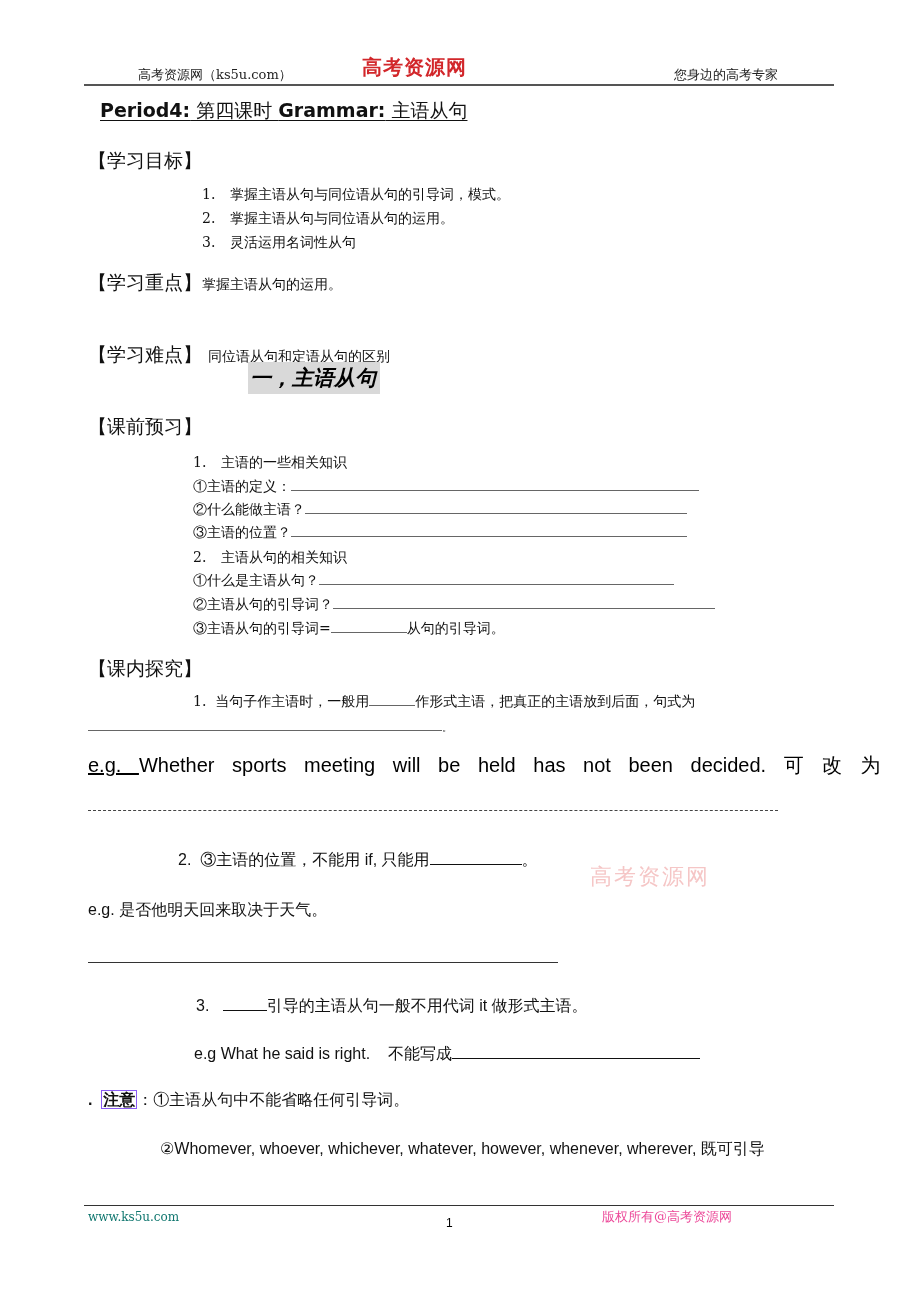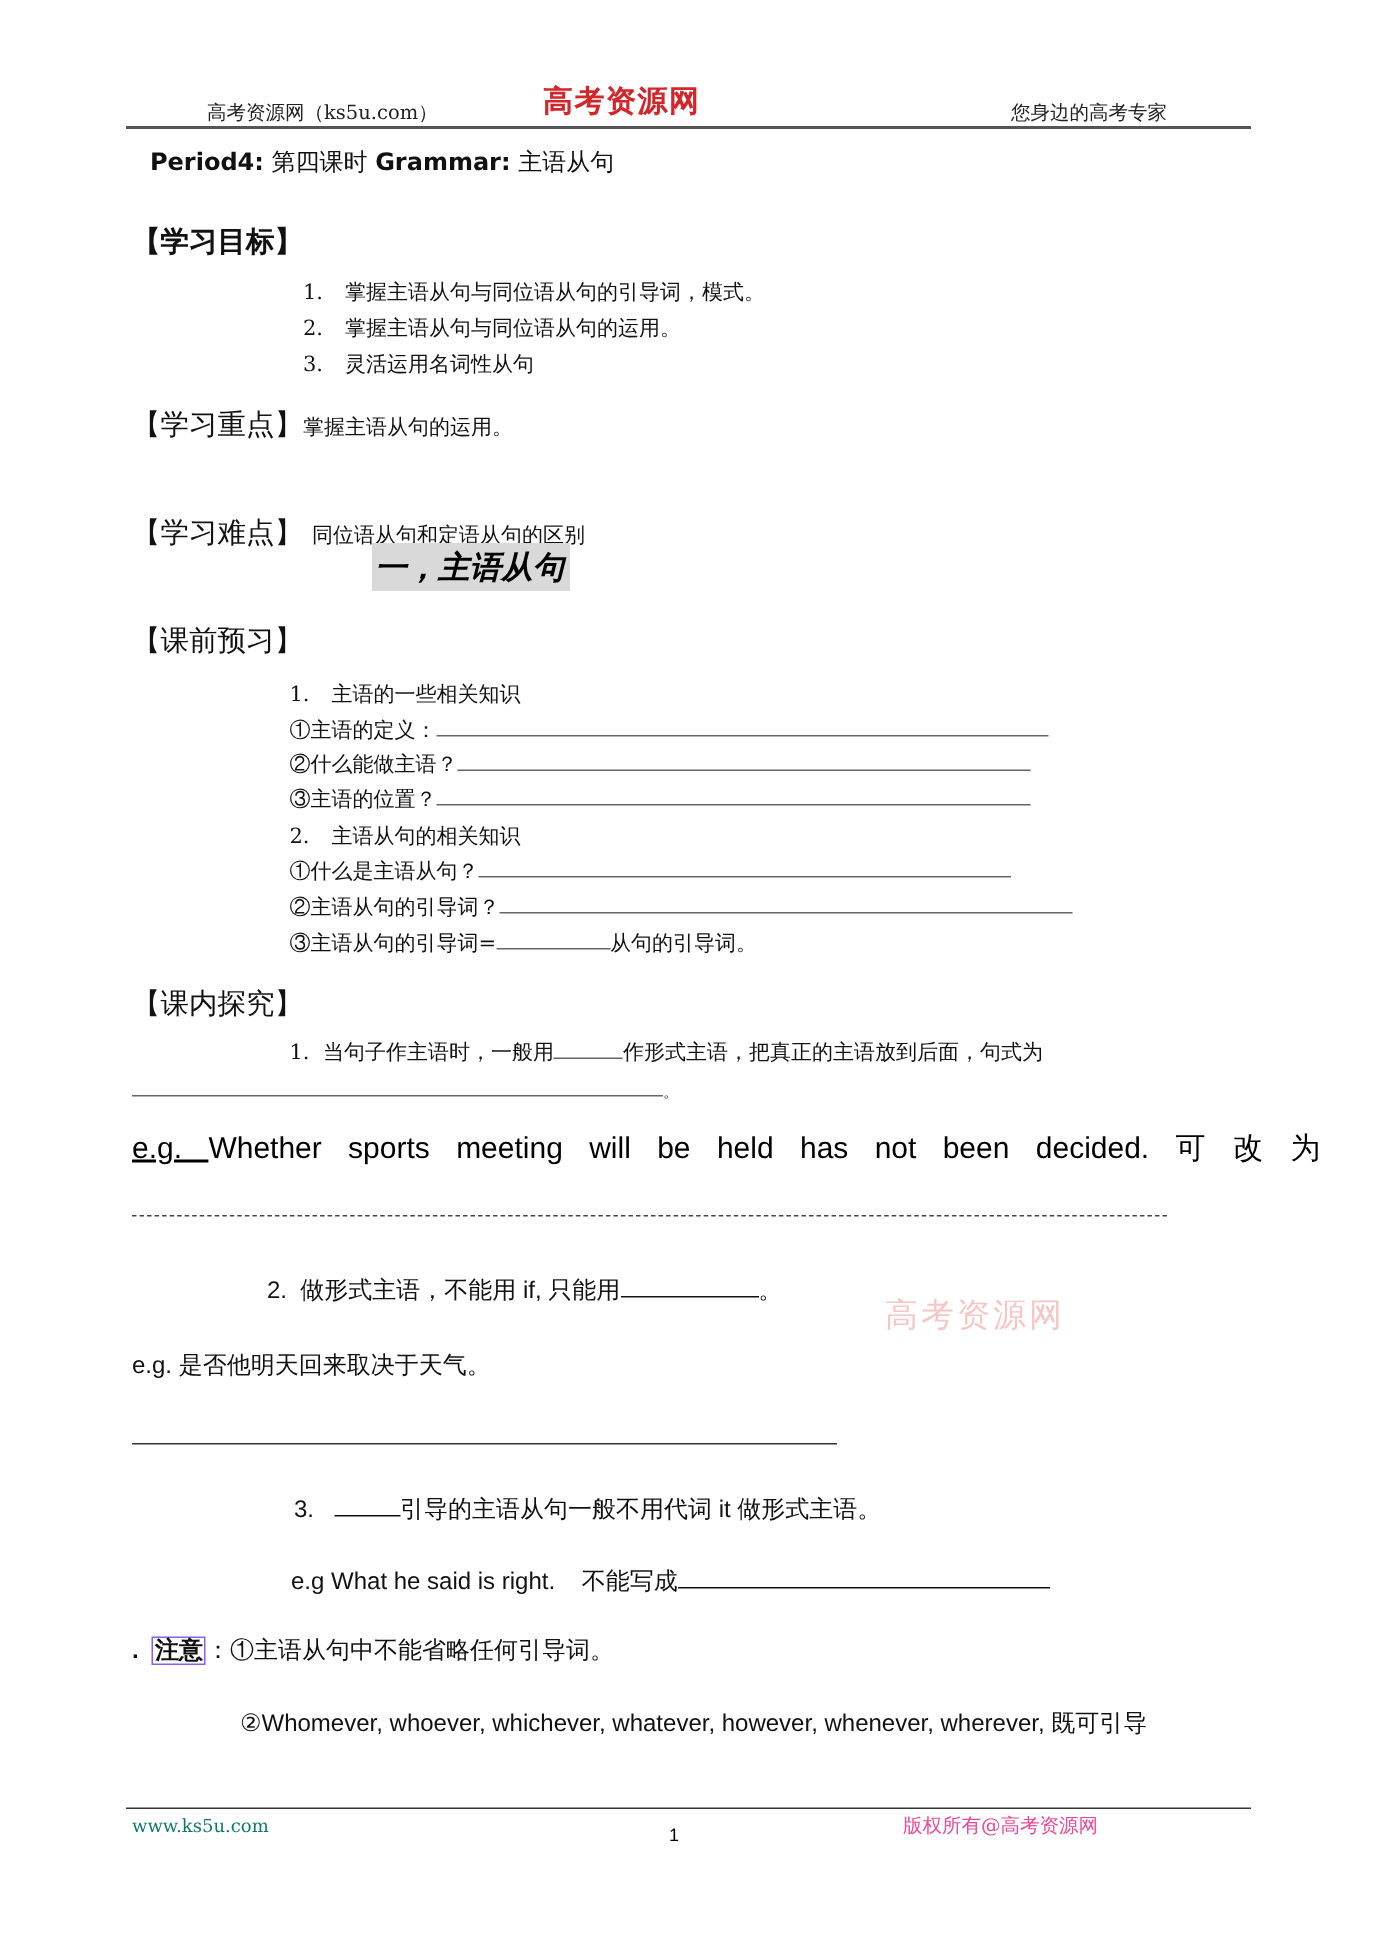--- a/index.html
+++ b/index.html
@@ -2,21 +2,21 @@
 <html><head>
   <meta charset="utf-8">
   <style>
     html, body { margin: 0; padding: 0; background: #ffffff; }
     body { width: 920px; height: 1302px; position: relative; overflow: hidden; font-family: "DejaVu Serif", serif; color: #000; }
     .abs { position: absolute; white-space: nowrap; }
     .hdr-left { left: 138px; top: 66px; font-size: 13px; color: #222; font-family: "DejaVu Serif", serif; }
     .hdr-logo { left: 362px; top: 54px; font-size: 20px; color: #d2262a; font-family: "DejaVu Serif", serif; letter-spacing: 1px; font-weight: bold; }
     .hdr-right { left: 674px; top: 66px; font-size: 13px; color: #222; font-family: "DejaVu Serif", serif; }
     .hdr-rule { left: 84px; top: 84px; width: 750px; height: 2px; background: #555; }
-    .title { left: 100px; top: 98px; font-size: 16px; font-family: "DejaVu Sans", sans-serif; text-underline-offset: 3px; color: #111; }
+    .title { left: 100px; top: 98px; font-size: 19px; font-family: "DejaVu Sans", sans-serif; text-decoration: underline; text-underline-offset: 3px; color: #111; }
     .title .en { font-weight: bold; }
     .sec { font-size: 19px; font-family: "DejaVu Serif", serif; color: #111; }
     .small { font-size: 14px; font-family: "DejaVu Serif", serif; color: #111; }
     .list-item { left: 202px; font-size: 14px; }
     .list-item .num { display: inline-block; width: 28px; }
     .heading-box { left: 248px; top: 362px; background: #d9d9d9; padding: 2px 4px 2px 2px; font-size: 21px; font-style: italic; font-weight: bold; font-family: "DejaVu Sans", sans-serif; }
     .blank { display: inline-block; border-bottom: 1px solid #666; vertical-align: baseline; height: 12px; }
     .calibri { font-family: "Liberation Sans", sans-serif; font-size: 16px; color: #111; }
     .eg-line { left: 88px; top: 752px; font-size: 20px; font-family: "Liberation Sans", sans-serif; word-spacing: 12px; }
     .eg-line .eg { text-decoration: underline; }
@@ -32,21 +32,21 @@
 </head>
 <body>
 
 <div class="abs hdr-left">高考资源网（ks5u.com）</div>
 <div class="abs hdr-logo">高考资源网</div>
 <div class="abs hdr-right">您身边的高考专家</div>
 <div class="abs hdr-rule"></div>
 
 <div class="abs title"><span class="en">Period4:</span><span> 第四课时 </span><span class="en">Grammar:</span><span> 主语从句</span></div>
 
-<div class="abs sec" style="left:88px; top:148px;font-weight:bold;">【学习目标】</div>
+<div class="abs sec" style="left:88px; top:148px;">【学习目标】</div>
 <div class="abs list-item small" style="top:186px;"><span class="num">1.</span><span>掌握主语从句与同位语从句的引导词，模式。</span></div>
 <div class="abs list-item small" style="top:210px;"><span class="num">2.</span><span>掌握主语从句与同位语从句的运用。</span></div>
 <div class="abs list-item small" style="top:234px;"><span class="num">3.</span><span>灵活运用名词性从句</span></div>
 
 <div class="abs" style="left:88px; top:270px;"><span class="sec">【学习重点】</span><span class="small">掌握主语从句的运用。</span></div>
 
 <div class="abs" style="left:88px; top:318px;margin-top:24px;"><span class="sec">【学习难点】</span><span class="small" style="margin-left:6px;">同位语从句和定语从句的区别</span></div>
 
 <div class="abs heading-box">一，主语从句</div>
 
@@ -61,21 +61,21 @@
 <div class="abs small" style="left:193px; top:596px;"><span>②主语从句的引导词？</span><span class="blank" style="width:382px;"></span></div>
 <div class="abs small" style="left:193px; top:620px;"><span>③主语从句的引导词=</span><span class="blank" style="width:76px;"></span><span>从句的引导词。</span></div>
 
 <div class="abs sec" style="left:88px; top:656px;">【课内探究】</div>
 <div class="abs small" style="left:193px; top:693px;"><span>1.</span>&nbsp;&nbsp;<span>当句子作主语时，一般用</span><span class="blank" style="width:46px;"></span><span>作形式主语，把真正的主语放到后面，句式为</span></div>
 <div class="abs small" style="left:88px; top:718px;"><span class="blank" style="width:354px;"></span><span style="font-size:10px;">。</span></div>
 
 <div class="abs eg-line"><span class="eg">e.g. </span><span>Whether sports meeting will be held has not been decided.</span> <span style="font-family:'DejaVu Serif',serif;">可 改 为</span></div>
 <div class="abs dash-line"></div>
 
-<div class="abs calibri" style="left:178px; top:850px;"><span>2.</span>&nbsp;&nbsp;<span>做形式主语，不能用 if,  只能用</span><span class="blank" style="width:92px;height:14px;border-bottom-color:#111;"></span><span>。</span></div>
+<div class="abs calibri" style="left:178px; top:850px;"><span>2.</span>&nbsp;&nbsp;<span>③主语的位置，不能用 if,  只能用</span><span class="blank" style="width:92px;height:14px;border-bottom-color:#111;"></span><span>。</span></div>
 <div class="abs watermark">高考资源网</div>
 
 <div class="abs calibri" style="left:88px; top:900px;">e.g.  是否他明天回来取决于天气。</div>
 <div class="abs solid-line" style="left:88px; top:962px; width:470px;"></div>
 
 <div class="abs calibri" style="left:196px; top:996px;"><span>3.</span>&nbsp;&nbsp;&nbsp;<span class="blank" style="width:44px;height:14px;border-bottom-color:#111;"></span><span>引导的主语从句一般不用代词 it  做形式主语。</span></div>
 
 <div class="abs calibri" style="left:194px; top:1044px;"><span>e.g What he said is right.</span>&nbsp;&nbsp;&nbsp;&nbsp;<span>不能写成</span><span class="blank" style="width:248px;height:14px;border-bottom-color:#111;"></span></div>
 
 <div class="abs calibri" style="left:88px; top:1090px;"><span style="font-weight:bold;">.</span>&nbsp;&nbsp;<span class="boxed">注意</span><span>：</span><span>①主语从句中不能省略任何引导词。</span></div>

